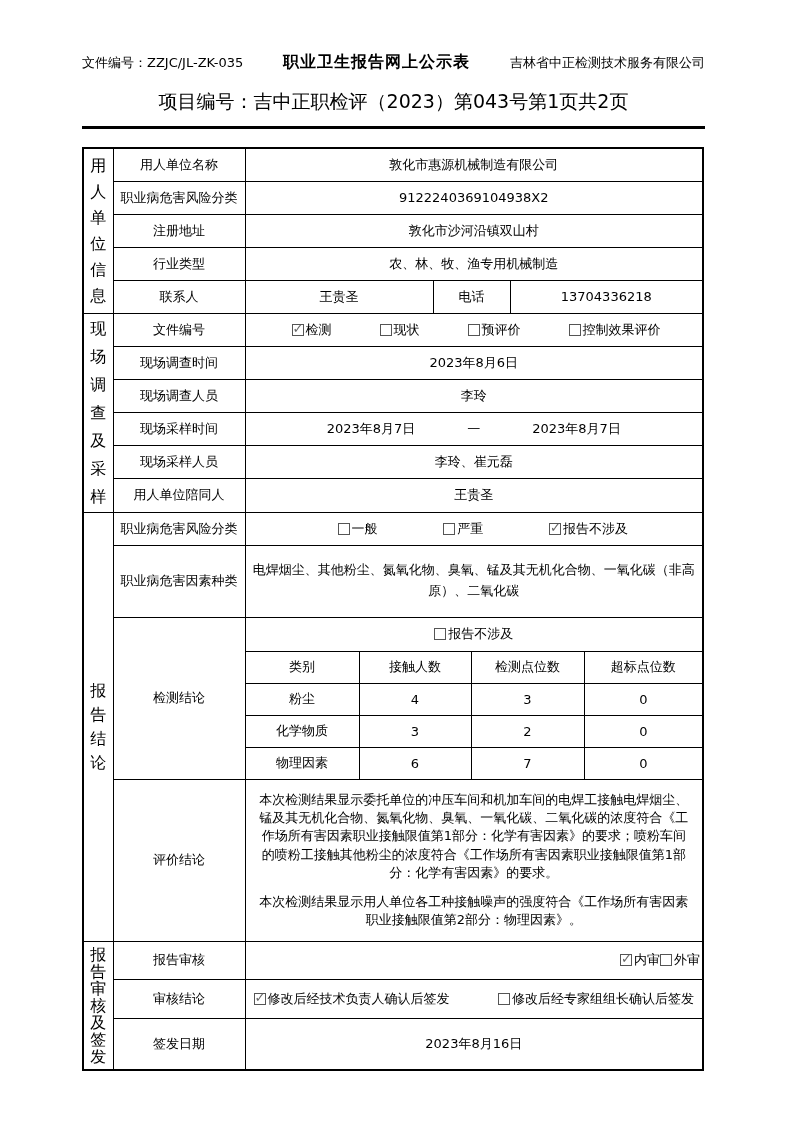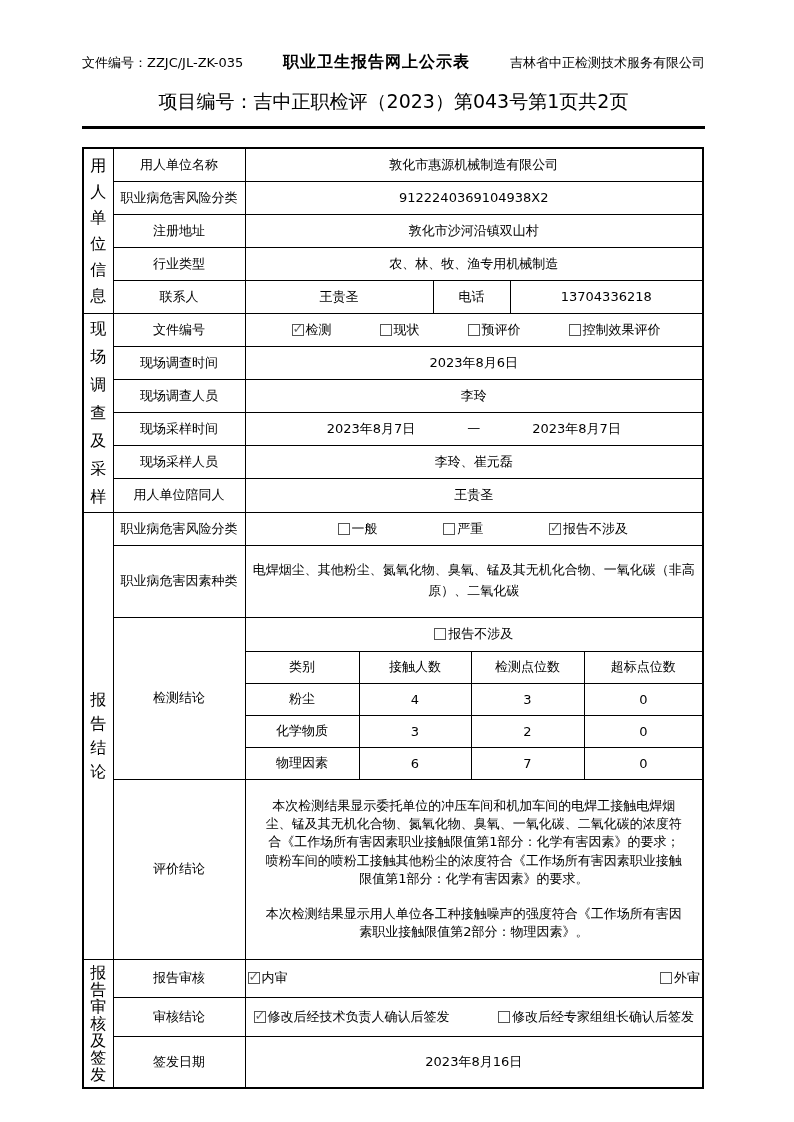--- a/index.html
+++ b/index.html
@@ -35,33 +35,33 @@
   td.val { font-size:13px; }
   tr.h33 td { height:33px; } tr.h72 td { height:72px; } tr.h34 td { height:34px; }
   tr.h32 td { height:32px; } tr.h130 td { height:130px; } tr.h38 td { height:38px; }
   tr.h39 td { height:39px; } tr.h52 td { height:52px; }
   td.top { vertical-align:top; padding-top:7px; }
 
   
   .opts { display:flex; align-items:center; white-space:nowrap; }
   .opts-project { justify-content:flex-start; padding:0 16px 0 44px;gap:48px; }
   .opts-risk { justify-content:space-between; padding:0 72px 0 90px;align-items:center; }
-  .opts-center { justify-content:space-between; gap:38px; }
+  .opts-center { justify-content:flex-end; }
   .opts-wide { justify-content:space-between; padding:0 6px; }
   .opt { display:inline-flex; align-items:center; }
   .cb { display:inline-block; width:12px; height:12px; border:1px solid #555;
         background:#fff; margin-right:2px; position:relative; flex:0 0 auto; }
   .cb.checked::after { content:"✓"; position:absolute; left:0px; top:-3px;
         font-size:13px; font-weight:bold; color:#666; line-height:1; }
   .na-row { display:flex; justify-content:center; align-items:center; }
 
   .range { display:flex; justify-content:center; gap:52px; white-space:nowrap; }
 
   .eval { text-align:center; line-height:1.42; font-size:13px; padding:3px 7px; }
-  .eval div { margin:16px; }
+  .eval div { margin:10px; }
   .factors { line-height:1.6; padding:2px 12px; }
 </style>
 </head>
 <body>
 
 <div class="page">
   <div class="doc">
 
     <div class="hdr1">
       <span class="docno"><span>文件编号：</span><span>ZZJC/JL-ZK-035</span></span>

